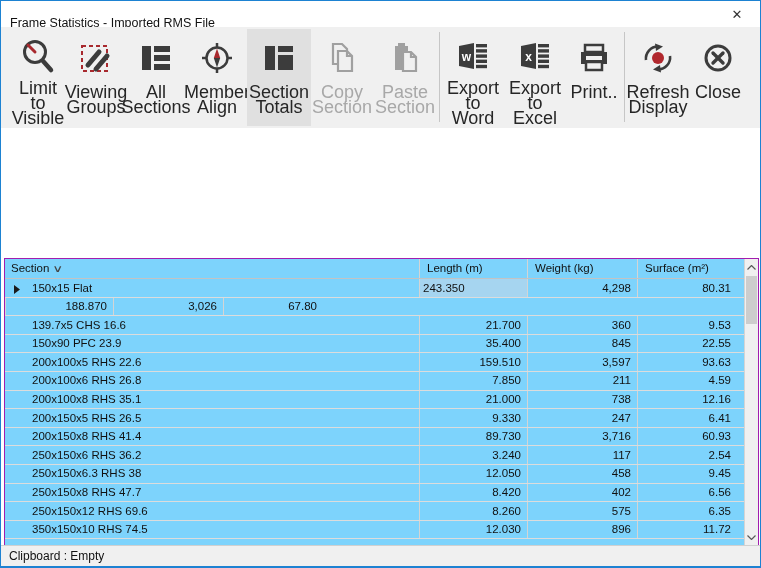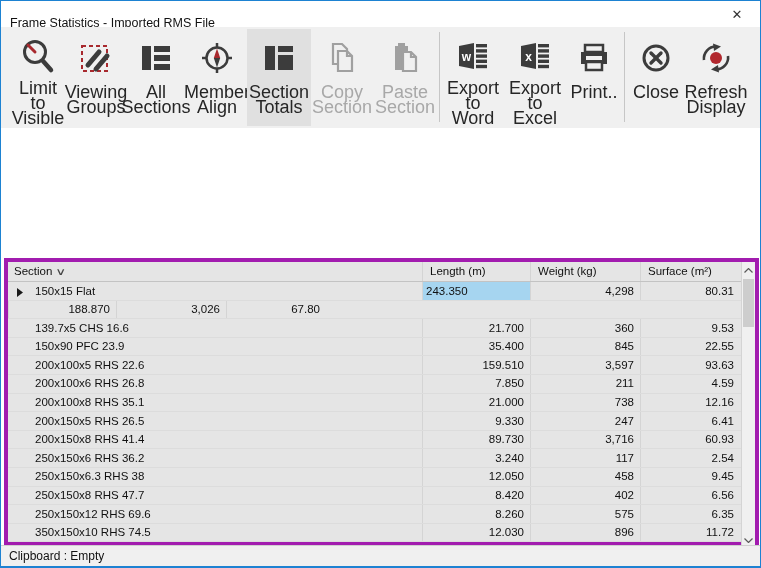--- a/index.html
+++ b/index.html
@@ -27,21 +27,21 @@
   
   .stats { position:absolute; top:127px; left:0; right:0; height:130px; background:#fff; }
   .stat-label { position:absolute; font-size:12px; color:#1a1a1a; }
   .stat-unit { position:absolute; font-size:12px; color:#1a1a1a; }
   .stat-field { position:absolute; height:23px; background:#fff; border:1px solid #828282;
     font-size:12px; color:#000; text-align:right; padding:3px 6px 0 2px; }
   .checkbox-box { position:absolute; width:13px; height:13px; border:1px solid #333; background:#fff; }
   .checkbox-label { position:absolute; font-size:12px; color:#1a1a1a; }
   
   .grid { position:absolute; top:257px; left:3px; width:755px; height:288px;
-    border:4px solid #a21caf; background:#e5e5e5; font-size:11.5px; color:#111; }
+    border:1px solid #a21caf; background:#7dd3fc; font-size:11.5px; color:#111; }
   .grid-header { display:flex; height:20px; border-bottom:1px solid #c3c3c3; }
   .gh { padding:3px 0 0 7px; border-left:1px solid #d4d4d4; overflow:hidden; white-space:nowrap; }
   .gh:first-child { border-left:none; padding-left:6px; }
   .col-section { width:414px; } .col-length { width:108px; } .col-weight { width:110px; } .col-surface { width:100px; }
   .sort-glyph { display:inline-block; transform:scaleX(1.5); color:#444; margin-left:5px; font-size:10px; }
   .grid-row { display:flex; height:18.6px; border-bottom:1px solid #dcdcdc; position:relative; }
   .gc { overflow:hidden; white-space:nowrap; padding-top:2.5px; }
   .gc.sec { padding-left:27px; }
   .gc.num { text-align:right; padding-right:6px; border-left:1px solid #d4d4d4; }
   .gc.sel-cell { background:#a6d5f0; font-weight:normal; text-align:left; padding-left:3px; }
@@ -198,43 +198,43 @@
           <rect x="7" y="14" width="26" height="12" fill="#3c3c3c"></rect>
           <rect x="12" y="18" width="16" height="4" fill="#f0f0f0"></rect>
           <rect x="12" y="24" width="16" height="8" fill="#f0f0f0" stroke="#3c3c3c" stroke-width="2.5"></rect>
         </svg>
       </div>
       <div class="tlabel">Print..</div>
     </div>
 
     <div class="tsep"></div>
 
-    <div class="tbtn w58">
-      <div class="ticon">
-        <svg width="40" height="40" viewBox="0 0 40 40">
-          <circle cx="20" cy="20" r="12" fill="none" stroke="#3c3c3c" stroke-width="3"></circle>
-          <line x1="15" y1="15" x2="25" y2="25" stroke="#3c3c3c" stroke-width="3.4" stroke-linecap="round"></line>
-          <line x1="25" y1="15" x2="15" y2="25" stroke="#3c3c3c" stroke-width="3.4" stroke-linecap="round"></line>
-        </svg>
-      </div>
-      <div class="tlabel">Close</div>
-    </div>
-
     <div class="tbtn w62">
       <div class="ticon">
         <svg width="40" height="40" viewBox="0 0 40 40">
           <circle cx="20" cy="20" r="6" fill="#b1282e"></circle>
           <path d="M8 22 A12 12 0 0 1 20 8.5" fill="none" stroke="#3c3c3c" stroke-width="2.6"></path>
           <polygon points="17,5.5 25,8.5 18,13" fill="#3c3c3c"></polygon>
           <path d="M32 18 A12 12 0 0 1 20 31.5" fill="none" stroke="#3c3c3c" stroke-width="2.6"></path>
           <polygon points="23,34.5 15,31.5 22,27" fill="#3c3c3c"></polygon>
         </svg>
       </div>
       <div class="tlabel">Refresh
 Display</div>
+    </div>
+
+    <div class="tbtn w58">
+      <div class="ticon">
+        <svg width="40" height="40" viewBox="0 0 40 40">
+          <circle cx="20" cy="20" r="12" fill="none" stroke="#3c3c3c" stroke-width="3"></circle>
+          <line x1="15" y1="15" x2="25" y2="25" stroke="#3c3c3c" stroke-width="3.4" stroke-linecap="round"></line>
+          <line x1="25" y1="15" x2="15" y2="25" stroke="#3c3c3c" stroke-width="3.4" stroke-linecap="round"></line>
+        </svg>
+      </div>
+      <div class="tlabel">Close</div>
     </div>
   </div>
 
   <div class="stats">
     <span class="stat-label" style="left:15px; top:134px">Number of Sections</span>
     <div class="stat-field" style="left:118px; top:131px; width:102px">59</div>
     <span class="stat-label" style="left:15px; top:162px">No Of Load Cases</span>
     <div class="stat-field" style="left:118px; top:159px; width:102px">64</div>
     <span class="stat-label" style="left:15px; top:190px">No Of Members</span>
     <div class="stat-field" style="left:118px; top:187px; width:102px">543</div>

